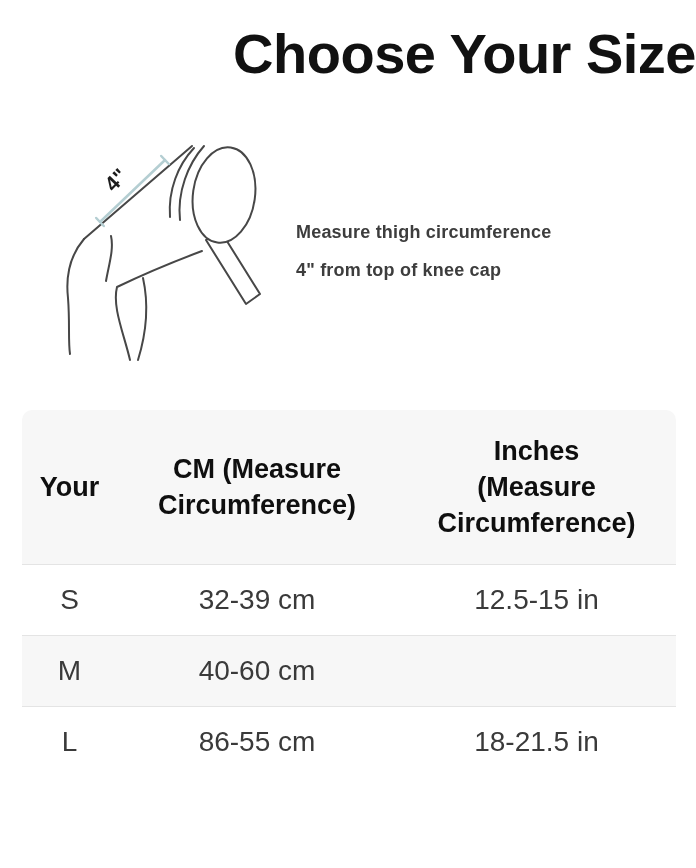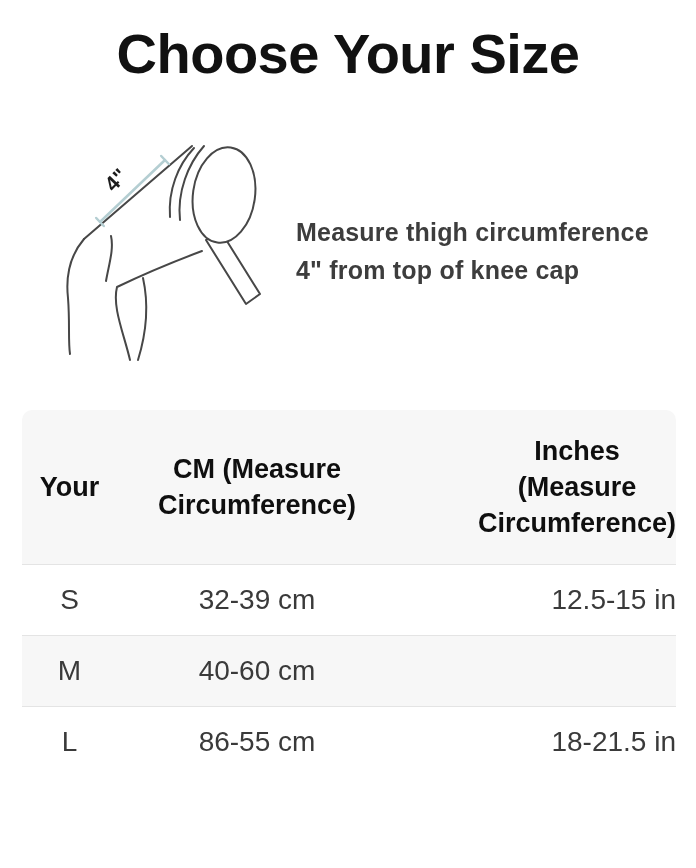--- a/index.html
+++ b/index.html
@@ -10,40 +10,40 @@
     height: 868px;
     background: #ffffff;
     font-family: "Liberation Sans", sans-serif;
     overflow: hidden;
   }
   .title {
     position: absolute;
     top: 20px;
     left: 0;
     width: 100%;
-    text-align: center;
+    text-align: right;
     font-size: 56px;
     line-height: 68px;
     font-weight: 700;
     letter-spacing: -0.5px;
     color: #111111;
   }
   .figure-svg {
     position: absolute;
     left: 54px;
     top: 116px;
     width: 250px;
     height: 265px;
   }
   .caption {
     position: absolute;
     left: 296px;
     top: 213px;
     width: 386px;
-    font-size: 25px;
+    font-size: 18px;
     line-height: 38px;
     font-weight: 600;
     color: #3d3d3d;
     white-space: pre-line;
     letter-spacing: 0.2px;
   }
   .size-chart {
     position: absolute;
     left: 22px;
     top: 410px;
@@ -59,21 +59,21 @@
   .body-row { height: 71px; background: #ffffff; border-top: 1px solid #e4e4e4; }
   .body-row.stripe { background: #f7f7f7; }
   .cell {
     display: flex;
     align-items: center;
     justify-content: center;
     text-align: center;
   }
   .col-size   { width: 95px; }
   .col-cm     { width: 280px; }
-  .col-inches { width: 279px; justify-content: flex-end; }
+  .col-inches { width: 279px; }
   .hdr-label {
     font-size: 27px;
     line-height: 36px;
     font-weight: 700;
     color: #0f0f0f;
     white-space: pre-line;
   }
   .body-cell-text {
     font-size: 28px;
     font-weight: 400;

